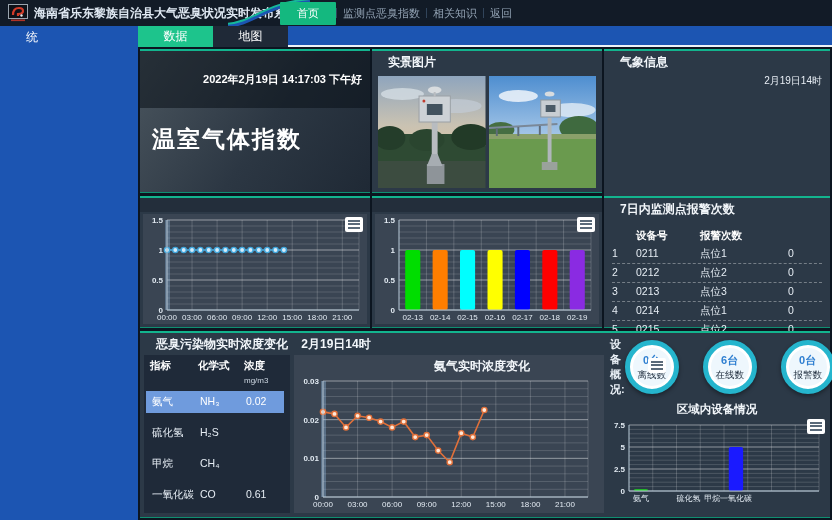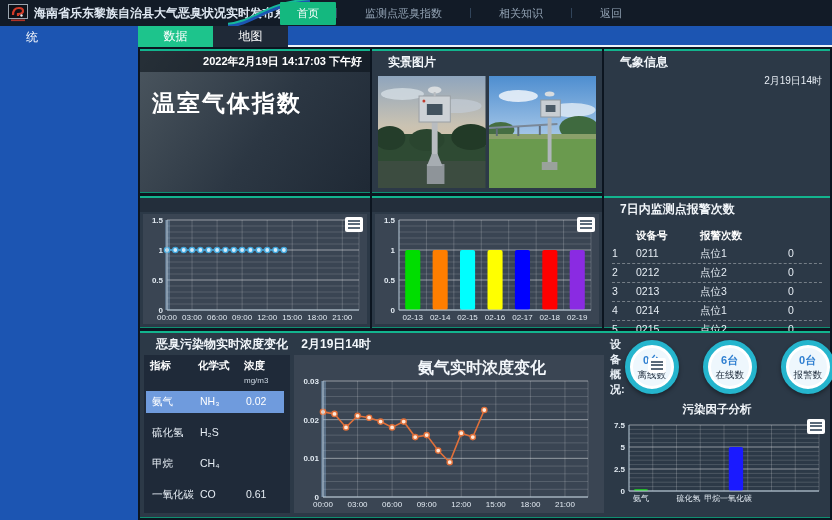--- a/index.html
+++ b/index.html
@@ -6,21 +6,21 @@
   html,body { background:#060b12; }
   body { font-family:"Liberation Sans","DejaVu Sans",sans-serif; }
   #app { position:relative; width:832px; height:520px; overflow:hidden; background:#0c1520; }
 
   
   .topbar { position:absolute; left:0; top:0; width:832px; height:26px; background:#121b27; display:flex; align-items:center; z-index:5; }
   .logo { width:20px; height:18px; margin:0 6px 0 8px; flex:0 0 auto; }
   .app-title { font-size:12px; font-weight:bold; color:#dfe8f2; white-space:nowrap; }
   .swoosh { position:absolute; left:228px; top:0; width:82px; height:26px; }
   .nav { position:absolute; left:280px; top:0; height:26px; display:flex; align-items:center; }
-  .nav-item { font-size:11px; color:#93a3b4; padding:3px 28px; cursor:pointer; white-space:nowrap; }
+  .nav-item { font-size:11px; color:#93a3b4; padding:3px 6px; cursor:pointer; white-space:nowrap; }
   .nav-item.active { background:#14b87f; color:#fff; padding:4px 17px; border-radius:1px; }
   .nav-divider { width:1px; height:10px; background:#31445a; }
 
   
   .tabstrip { position:absolute; left:0; top:26px; width:832px; height:21px; display:flex; background:#121b27; z-index:4; }
   .side-fill { width:138px; height:21px; background:#1c55b2; color:#fff; font-size:12px; padding-left:26px; line-height:22px; }
   .tab { width:75px; height:21px; text-align:center; line-height:21px; font-size:12px; color:#fff; cursor:pointer; background:#1f2937; }
   .tab.active { background:#1dc48c; }
   .strip-rest { flex:1; background:#1c55b2; border-bottom:2px solid #eef3f8; }
 
@@ -35,21 +35,21 @@
   #p-clock   { left:2px;   top:2px;   width:230px; height:144px; background:linear-gradient(125deg,#4b565f 0%,#2c3743 55%,#1f2935 100%); }
   #p-photos  { left:234px; top:2px;   width:230px; height:144px; }
   #p-weather { left:466px; top:2px;   width:226px; height:160px; }
   #p-line    { left:2px;   top:149px; width:230px; height:132px; }
   #p-bars    { left:234px; top:149px; width:230px; height:132px; }
   #p-alarms  { left:466px; top:149px; width:226px; height:132px; }
   #p-odor    { left:2px;   top:284px; width:534px; height:187px; }
   #p-devices { left:466px; top:284px; width:226px; height:187px; }
 
   
-  .clock-head { text-align:right; font-size:11px; font-weight:bold; color:#fff; padding:3px 8px; background:rgba(10,16,24,0.55); }
+  .clock-head { text-align:right; font-size:11px; font-weight:bold; color:#fff; padding:21px 8px; background:rgba(10,16,24,0.55); }
   .headline { font-size:23px; font-weight:bold; letter-spacing:2px; color:#fff; padding:16px 12px; }
 
   
   .photo-row { display:flex; gap:3px; padding:2px 6px; }
   .photo { flex:1; height:112px; overflow:hidden; }
   .photo svg { display:block; width:100%; height:100%; }
 
   
   .weather-time { position:absolute; top:23px; right:8px; font-size:10px; color:#e8eef5; }
 
@@ -66,21 +66,21 @@
   .alarm-row { border-bottom:1px dashed rgba(255,255,255,0.35); color:#e6edf4; }
 
   
   .odor-body { position:absolute; left:0; right:0; top:20px; bottom:0; display:flex; }
   .odor-table { width:146px; background:#1f2a39; margin:2px 2px 4px 4px; padding:4px 6px; font-size:10.5px; }
   .odor-hrow { display:grid; grid-template-columns:48px 46px 44px; font-weight:bold; color:#fff; margin-bottom:6px; }
   .odor-unit { font-weight:normal; font-size:8px; color:#cdd7e2; }
   .odor-row { display:grid; grid-template-columns:48px 46px 44px; padding:4px 0 4px 2px; margin-bottom:9px; color:#e6edf4; }
   .odor-row.hl { background:#6f9bdd; color:#fff; margin-left:-4px; padding-left:6px; }
   .nh3-wrap { position:relative; flex:1; background:#3a4553; margin:2px 4px 4px 2px; }
-  .nh3-title { text-align:center; font-size:16px; font-weight:bold; color:#f2f6fa; padding-top:3px; }
+  .nh3-title { text-align:center; font-size:12px; font-weight:bold; color:#f2f6fa; padding-top:3px; }
   .nh3-chart { position:absolute; left:2px; right:2px; top:20px; bottom:2px; }
 
   
   .overview { display:flex; align-items:center; padding:4px 6px 2px 6px; }
   .overview-label { font-size:11px; font-weight:bold; color:#e8eef5; width:58px; }
   .rings { display:flex; gap:24px; flex:1; justify-content:center; }
   .ring { width:54px; height:54px; border-radius:50%; border:5px solid #25b5cd; background:#eef7fd; box-shadow:inset 0 0 0 3px #fff, 0 2px 4px rgba(0,0,0,0.4); display:flex; flex-direction:column; align-items:center; justify-content:center; }
   .ring .cnt { font-size:11px; font-weight:bold; color:#2f7fd1; }
   .ring .lbl { font-size:9.5px; color:#1c2a3a; margin-top:1px; }
   .factor-title { text-align:center; font-size:11.5px; font-weight:bold; color:#f2f6fa; margin-top:3px; }
@@ -502,21 +502,21 @@
           <div class="ring">
             <span class="cnt">6台</span>
             <span class="lbl">在线数</span>
           </div>
           <div class="ring">
             <span class="cnt">0台</span>
             <span class="lbl">报警数</span>
           </div>
         </div>
       </div>
-      <div class="factor-title">污染因子分析</div>
+      <div class="factor-title">区域内设备情况</div>
       <div class="factor-chart">
         <div class="hamb" style="top:0;right:2px">
             <i></i>
             <i></i>
             <i></i>
           </div>
         <div class="chart-svg-host"><svg width="220" height="86" viewBox="0 0 220 86">
               <line x1="22" y1="72" x2="212" y2="72" stroke="rgba(255,255,255,0.26)" stroke-width="0.6"></line>
               <line x1="22" y1="67.6" x2="212" y2="67.6" stroke="rgba(255,255,255,0.26)" stroke-width="0.6"></line>
               <line x1="22" y1="63.2" x2="212" y2="63.2" stroke="rgba(255,255,255,0.26)" stroke-width="0.6"></line>

